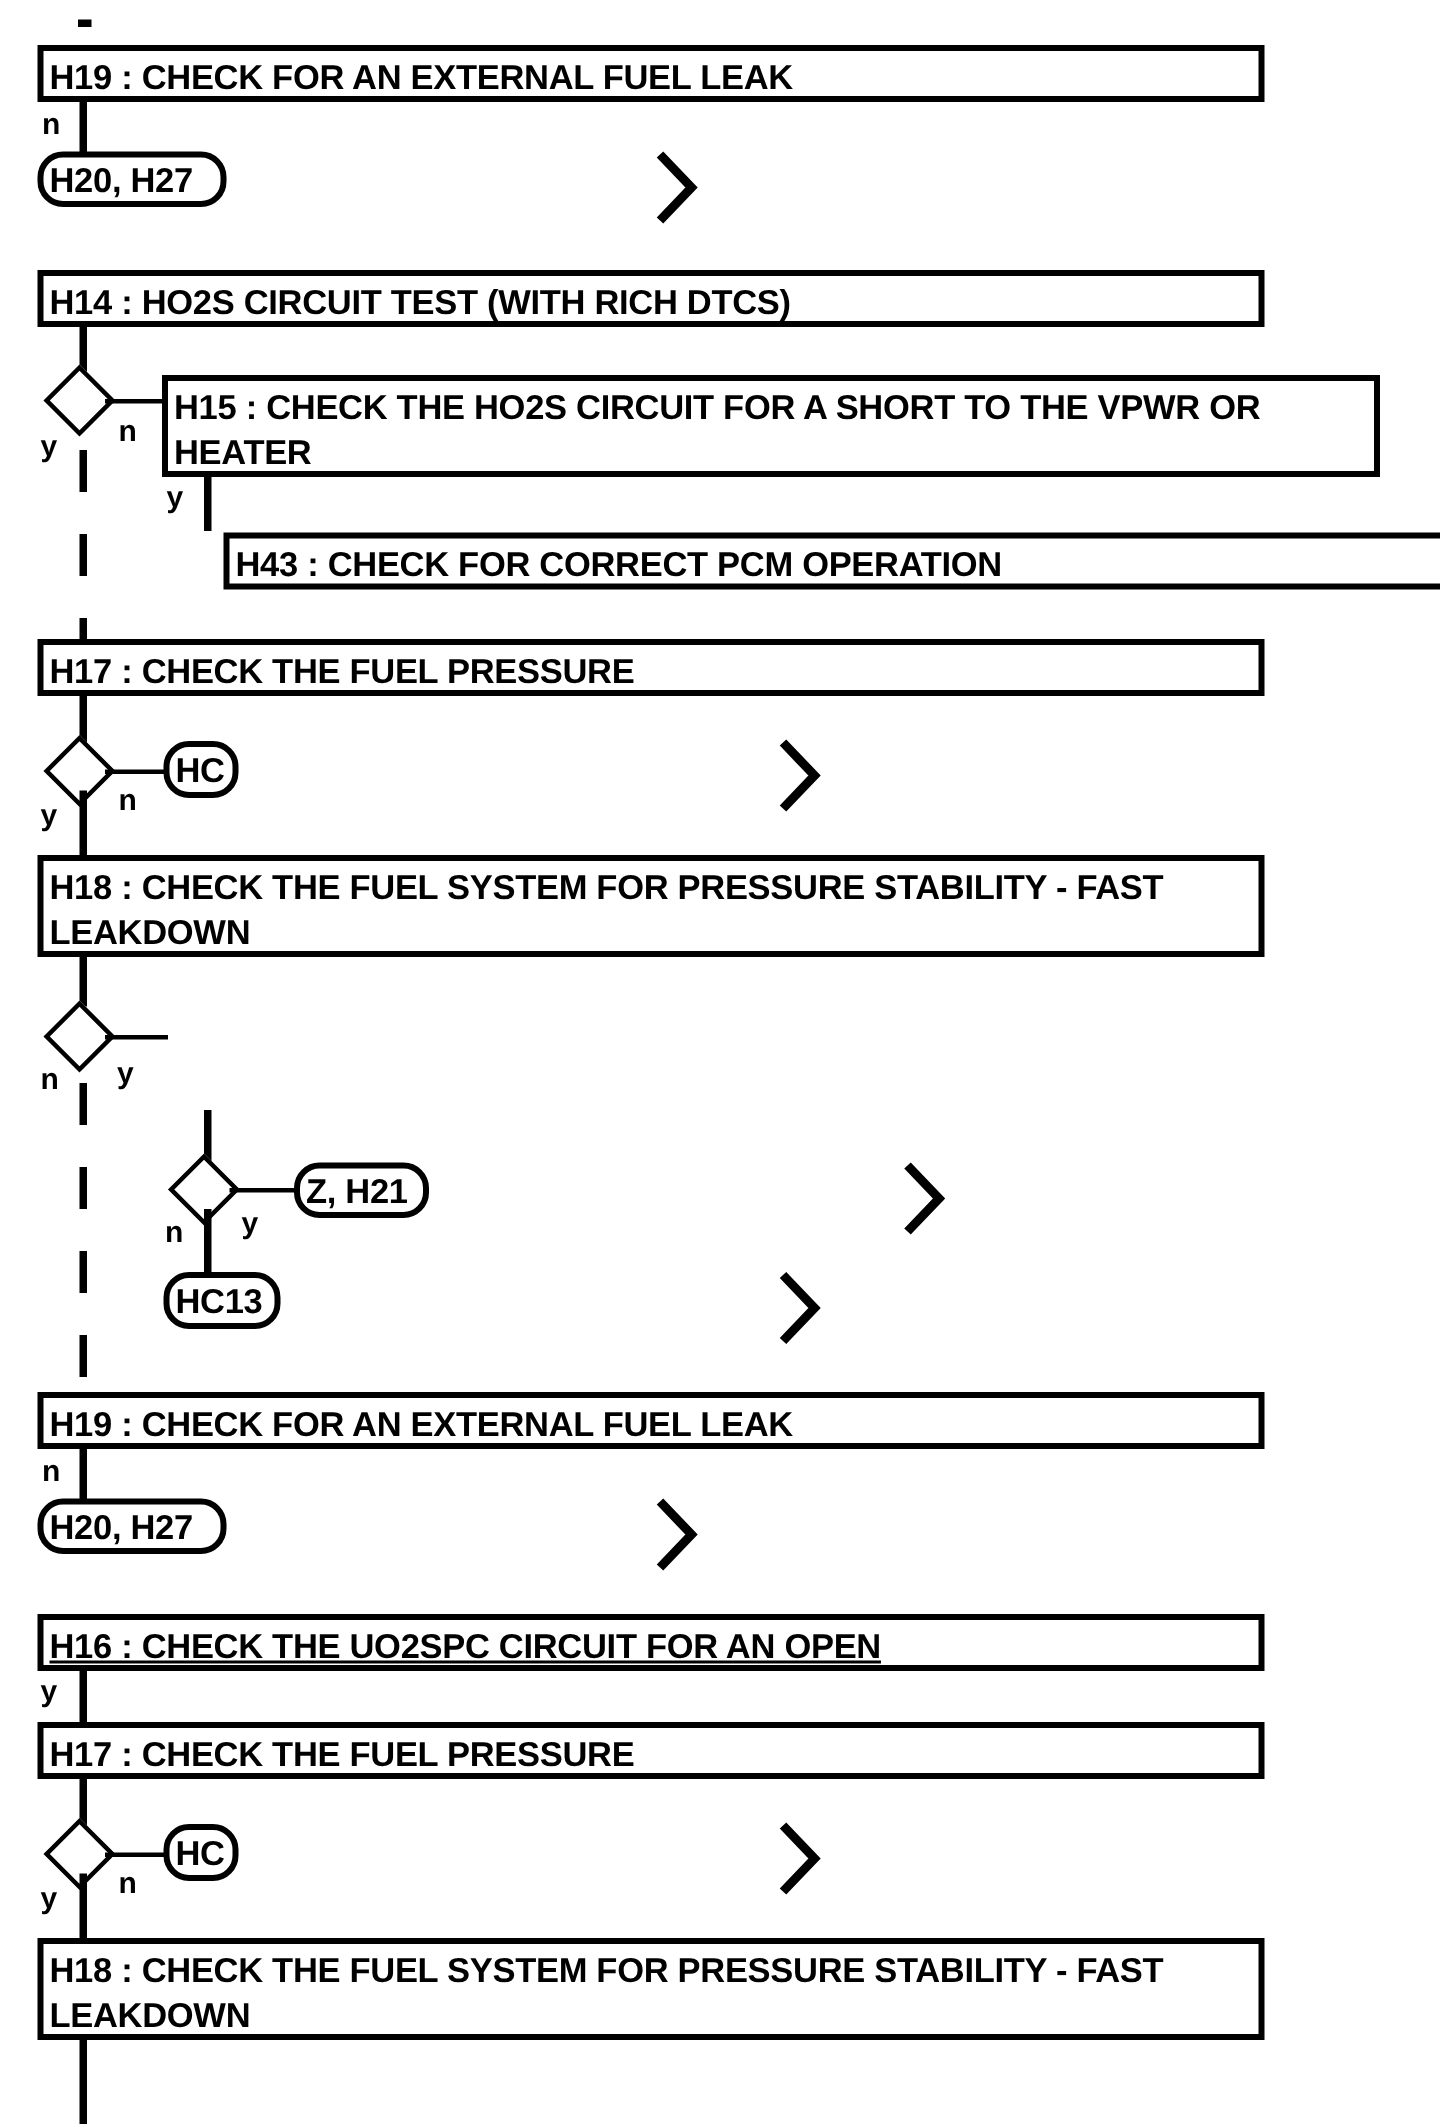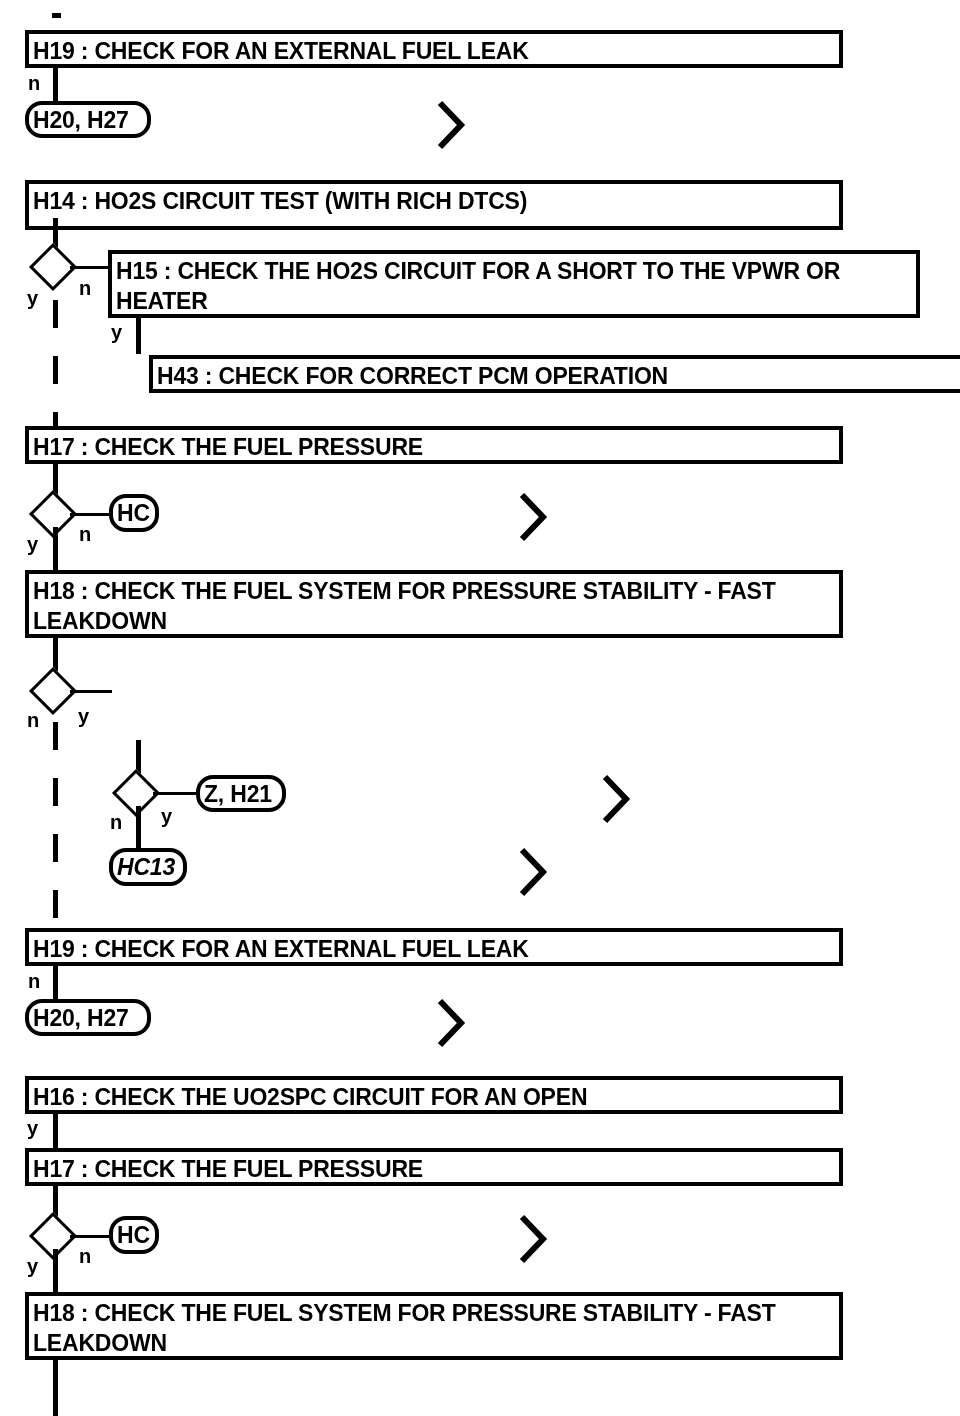--- a/index.html
+++ b/index.html
@@ -102,21 +102,21 @@
   <div class="blabel" style="left:28px; top:73px;">n</div>
 
   <div class="node small" style="left:25px; top:101px; width:126px; height:37px;">H20, H27</div>
 
   <div class="chev" style="left:436px; top:98px;">
     <svg width="30" height="54" viewBox="0 0 30 54">
       <polyline points="4,5 25,27 4,49" fill="none" stroke="#000000" stroke-width="6"></polyline>
     </svg>
   </div>
 
-  <div class="node" style="left:25px; top:180px; width:818px; height:50px;">H14 : HO2S CIRCUIT TEST (WITH RICH DTCS)</div>
+  <div class="node" style="left:25px; top:180px; width:818px; height:38px;">H14 : HO2S CIRCUIT TEST (WITH RICH DTCS)</div>
 
   <div class="vline" style="left:53px; top:218px; height:33px;"></div>
 
   <div class="diamond" style="left:36px; top:250px;"></div>
 
   <div class="hline" style="left:70px; top:266px; width:42px;"></div>
 
   <div class="blabel" style="left:79px; top:278px;">n</div>
   <div class="blabel" style="left:27px; top:288px;">y</div>
 
@@ -174,21 +174,21 @@
   <div class="node small" style="left:196px; top:775px; width:90px; height:37px;">Z, H21</div>
 
   <div class="chev" style="left:601px; top:772px;">
     <svg width="30" height="54" viewBox="0 0 30 54">
       <polyline points="4,5 25,27 4,49" fill="none" stroke="#000000" stroke-width="6"></polyline>
     </svg>
   </div>
 
   <div class="vline" style="left:136px; top:806px; height:44px;"></div>
 
-  <div class="node small" style="left:109px; top:848px; width:78px; height:38px;font-style:italic;">HC13</div>
+  <div class="node small" style="left:109px; top:848px; width:78px; height:38px;">HC13</div>
 
   <div class="chev" style="left:518px; top:845px;">
     <svg width="30" height="54" viewBox="0 0 30 54">
       <polyline points="4,5 25,27 4,49" fill="none" stroke="#000000" stroke-width="6"></polyline>
     </svg>
   </div>
 
   <div class="dashline" style="left:53px; top:722px; height:208px;"></div>
 
   <div class="node" style="left:25px; top:928px; width:818px; height:38px;">H19 : CHECK FOR AN EXTERNAL FUEL LEAK</div>
@@ -197,21 +197,21 @@
   <div class="blabel" style="left:28px; top:971px;">n</div>
 
   <div class="node small" style="left:25px; top:999px; width:126px; height:37px;">H20, H27</div>
 
   <div class="chev" style="left:436px; top:996px;">
     <svg width="30" height="54" viewBox="0 0 30 54">
       <polyline points="4,5 25,27 4,49" fill="none" stroke="#000000" stroke-width="6"></polyline>
     </svg>
   </div>
 
-  <div class="node" style="left:25px; top:1076px; width:818px; height:38px;">H16 : CHECK THE UO2SPC CIRCUIT FOR AN OPEN</div>
+  <div class="node" style="left:25px; top:1076px; width:818px; height:38px;text-decoration:underline;">H16 : CHECK THE UO2SPC CIRCUIT FOR AN OPEN</div>
 
   <div class="vline" style="left:53px; top:1114px; height:35px;"></div>
   <div class="blabel" style="left:27px; top:1118px;">y</div>
 
   <div class="node" style="left:25px; top:1148px; width:818px; height:38px;">H17 : CHECK THE FUEL PRESSURE</div>
 
   <div class="vline" style="left:53px; top:1186px; height:33px;"></div>
 
   <div class="diamond" style="left:36px; top:1219px;"></div>
 

